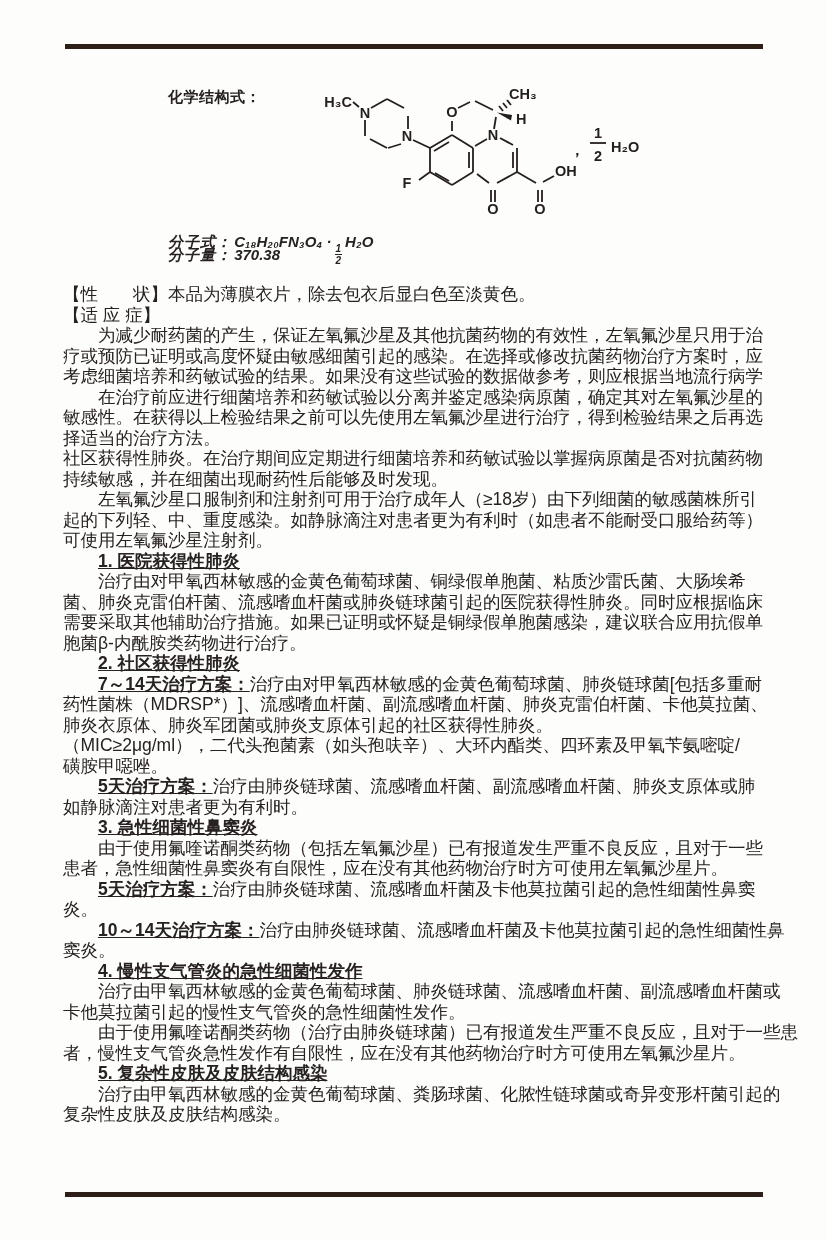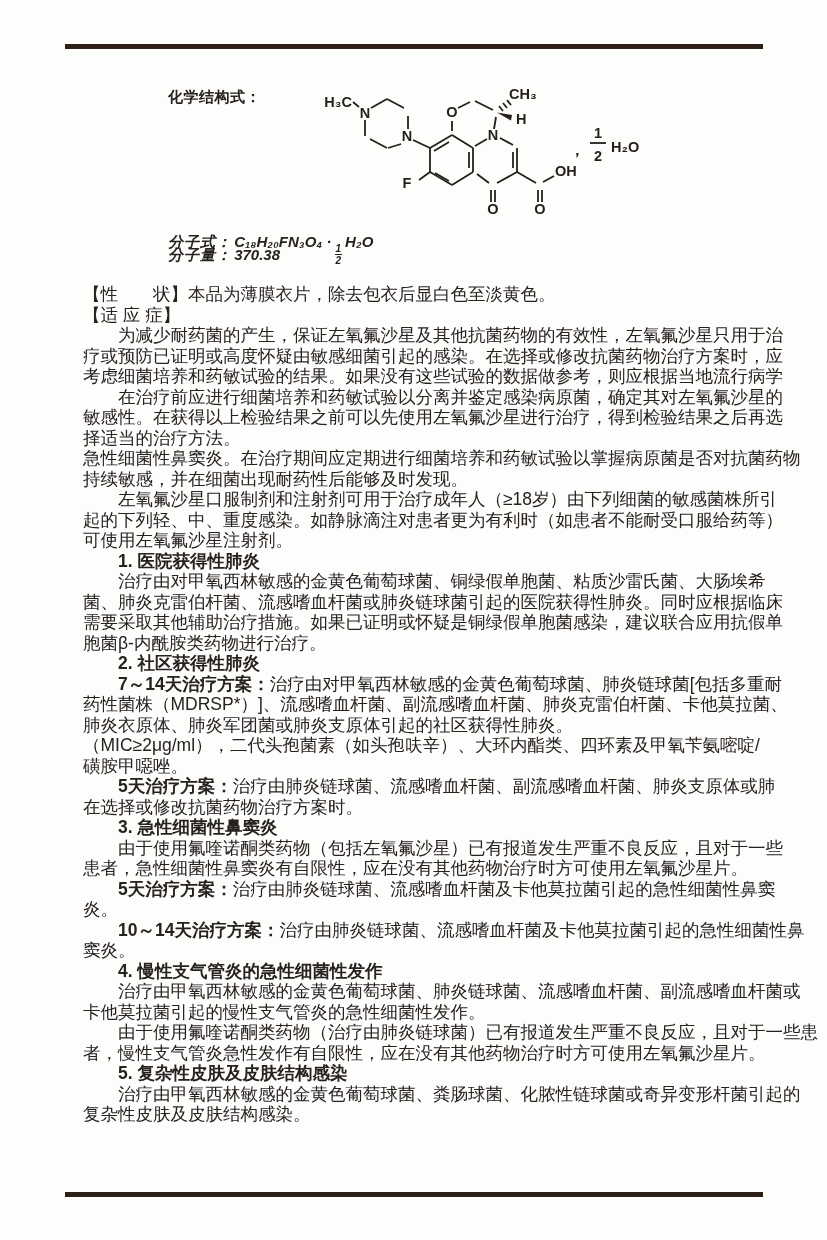--- a/index.html
+++ b/index.html
@@ -15,24 +15,24 @@
   .mol-row{position:absolute;left:168px;font-size:15px;font-weight:600;white-space:nowrap;font-style:italic;}
   .mol-row .lbl{display:inline-block;width:62px;letter-spacing:1px;}
   .mol-row .val{font-weight:600;}
   #mf-row{top:233px;}
   #mw-row{top:246px;}
   .frac{display:inline-flex;flex-direction:column;align-items:center;font-size:10px;line-height:1.1;vertical-align:-5px;margin:0 3px;font-weight:700;}
   .frac .num{border-bottom:1.5px solid #272120;padding:0 1px;}
   #structure-svg{position:absolute;left:300px;top:82px;}
   #structure-svg text{fill:#241e1c;font-family:"Liberation Sans","DejaVu Sans",sans-serif;font-size:14.5px;font-weight:700;}
   #structure-svg line, #structure-svg polyline{stroke:#241e1c;stroke-width:1.8;fill:none;}
-  .body-text{position:absolute;left:63px;top:284px;width:702px;margin-left:20px;}
+  .body-text{position:absolute;left:63px;top:284px;width:702px;}
   .bline{height:20.5px;line-height:20.5px;font-size:17.5px;white-space:nowrap;letter-spacing:0;}
   .bline.ind{text-indent:2em;}
-  .bline .b{font-weight:bold;}
+  .bline .b{font-weight:bold;text-decoration:underline;}
   .footer{position:absolute;left:0;right:0;top:1264px;text-align:center;font-size:16px;letter-spacing:1px;color:#2b2422;}
 </style>
 </head>
 <body>
 
 <div class="rule top"></div>
 
 <div class="struct-label">化学结构式：</div>
 
 <svg id="structure-svg" width="350" height="150" viewBox="0 0 350 150" xmlns="http://www.w3.org/2000/svg">
@@ -119,38 +119,38 @@
 
 <div class="body-text">
     <div class="bline"><span>【性　　状】本品为薄膜衣片，除去包衣后显白色至淡黄色。</span></div>
     <div class="bline"><span>【适 应 症】</span></div>
     <div class="bline ind"><span>为减少耐药菌的产生，保证左氧氟沙星及其他抗菌药物的有效性，左氧氟沙星只用于治</span></div>
     <div class="bline"><span>疗或预防已证明或高度怀疑由敏感细菌引起的感染。在选择或修改抗菌药物治疗方案时，应</span></div>
     <div class="bline"><span>考虑细菌培养和药敏试验的结果。如果没有这些试验的数据做参考，则应根据当地流行病学</span></div>
     <div class="bline ind"><span>在治疗前应进行细菌培养和药敏试验以分离并鉴定感染病原菌，确定其对左氧氟沙星的</span></div>
     <div class="bline"><span>敏感性。在获得以上检验结果之前可以先使用左氧氟沙星进行治疗，得到检验结果之后再选</span></div>
     <div class="bline"><span>择适当的治疗方法。</span></div>
-    <div class="bline"><span>急性细菌性鼻窦炎。在治疗期间应定期进行细菌培养和药敏试验以掌握病原菌是否对抗菌药物</span></div>
+    <div class="bline"><span>社区获得性肺炎。在治疗期间应定期进行细菌培养和药敏试验以掌握病原菌是否对抗菌药物</span></div>
     <div class="bline"><span>持续敏感，并在细菌出现耐药性后能够及时发现。</span></div>
     <div class="bline ind"><span>左氧氟沙星口服制剂和注射剂可用于治疗成年人（≥18岁）由下列细菌的敏感菌株所引</span></div>
     <div class="bline"><span>起的下列轻、中、重度感染。如静脉滴注对患者更为有利时（如患者不能耐受口服给药等）</span></div>
     <div class="bline"><span>可使用左氧氟沙星注射剂。</span></div>
     <div class="bline ind"><span class="b">1. 医院获得性肺炎</span></div>
     <div class="bline ind"><span>治疗由对甲氧西林敏感的金黄色葡萄球菌、铜绿假单胞菌、粘质沙雷氏菌、大肠埃希</span></div>
     <div class="bline"><span>菌、肺炎克雷伯杆菌、流感嗜血杆菌或肺炎链球菌引起的医院获得性肺炎。同时应根据临床</span></div>
     <div class="bline"><span>需要采取其他辅助治疗措施。如果已证明或怀疑是铜绿假单胞菌感染，建议联合应用抗假单</span></div>
     <div class="bline"><span>胞菌β-内酰胺类药物进行治疗。</span></div>
     <div class="bline ind"><span class="b">2. 社区获得性肺炎</span></div>
     <div class="bline ind"><span class="b">7～14天治疗方案：</span><span>治疗由对甲氧西林敏感的金黄色葡萄球菌、肺炎链球菌[包括多重耐</span></div>
     <div class="bline"><span>药性菌株（MDRSP*）]、流感嗜血杆菌、副流感嗜血杆菌、肺炎克雷伯杆菌、卡他莫拉菌、</span></div>
     <div class="bline"><span>肺炎衣原体、肺炎军团菌或肺炎支原体引起的社区获得性肺炎。</span></div>
     <div class="bline"><span>（MIC≥2μg/ml），二代头孢菌素（如头孢呋辛）、大环内酯类、四环素及甲氧苄氨嘧啶/</span></div>
     <div class="bline"><span>磺胺甲噁唑。</span></div>
     <div class="bline ind"><span class="b">5天治疗方案：</span><span>治疗由肺炎链球菌、流感嗜血杆菌、副流感嗜血杆菌、肺炎支原体或肺</span></div>
-    <div class="bline"><span>在选择或修改抗菌药物治疗方案时。</span></div>
+    <div class="bline"><span>如静脉滴注对患者更为有利时。</span></div>
     <div class="bline ind"><span class="b">3. 急性细菌性鼻窦炎</span></div>
     <div class="bline ind"><span>由于使用氟喹诺酮类药物（包括左氧氟沙星）已有报道发生严重不良反应，且对于一些</span></div>
     <div class="bline"><span>患者，急性细菌性鼻窦炎有自限性，应在没有其他药物治疗时方可使用左氧氟沙星片。</span></div>
     <div class="bline ind"><span class="b">5天治疗方案：</span><span>治疗由肺炎链球菌、流感嗜血杆菌及卡他莫拉菌引起的急性细菌性鼻窦</span></div>
     <div class="bline"><span>炎。</span></div>
     <div class="bline ind"><span class="b">10～14天治疗方案：</span><span>治疗由肺炎链球菌、流感嗜血杆菌及卡他莫拉菌引起的急性细菌性鼻</span></div>
     <div class="bline"><span>窦炎。</span></div>
     <div class="bline ind"><span class="b">4. 慢性支气管炎的急性细菌性发作</span></div>
     <div class="bline ind"><span>治疗由甲氧西林敏感的金黄色葡萄球菌、肺炎链球菌、流感嗜血杆菌、副流感嗜血杆菌或</span></div>
     <div class="bline"><span>卡他莫拉菌引起的慢性支气管炎的急性细菌性发作。</span></div>

